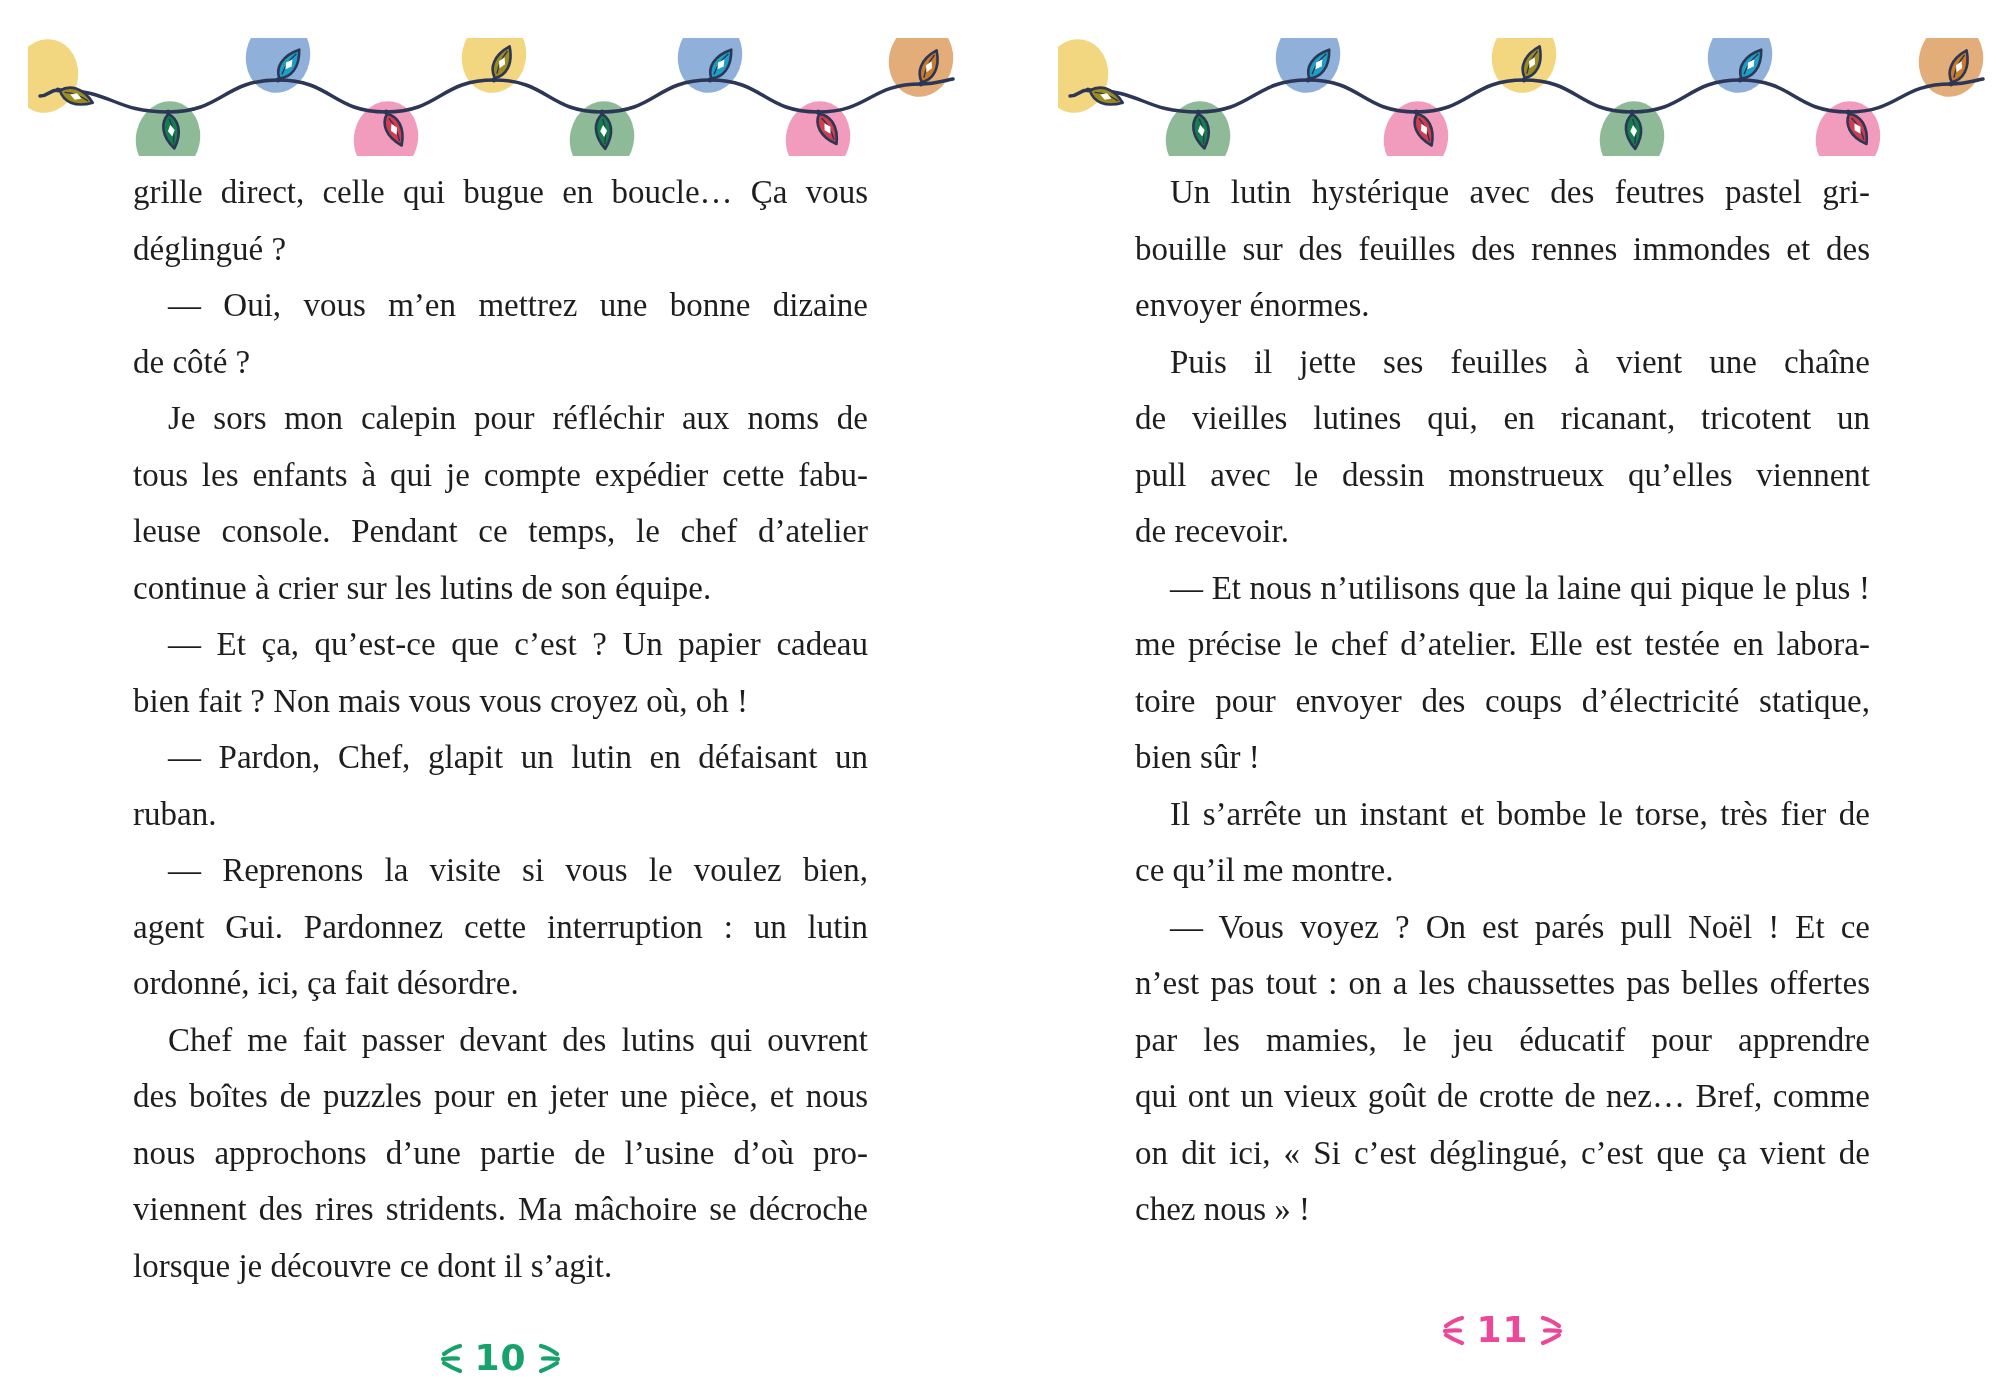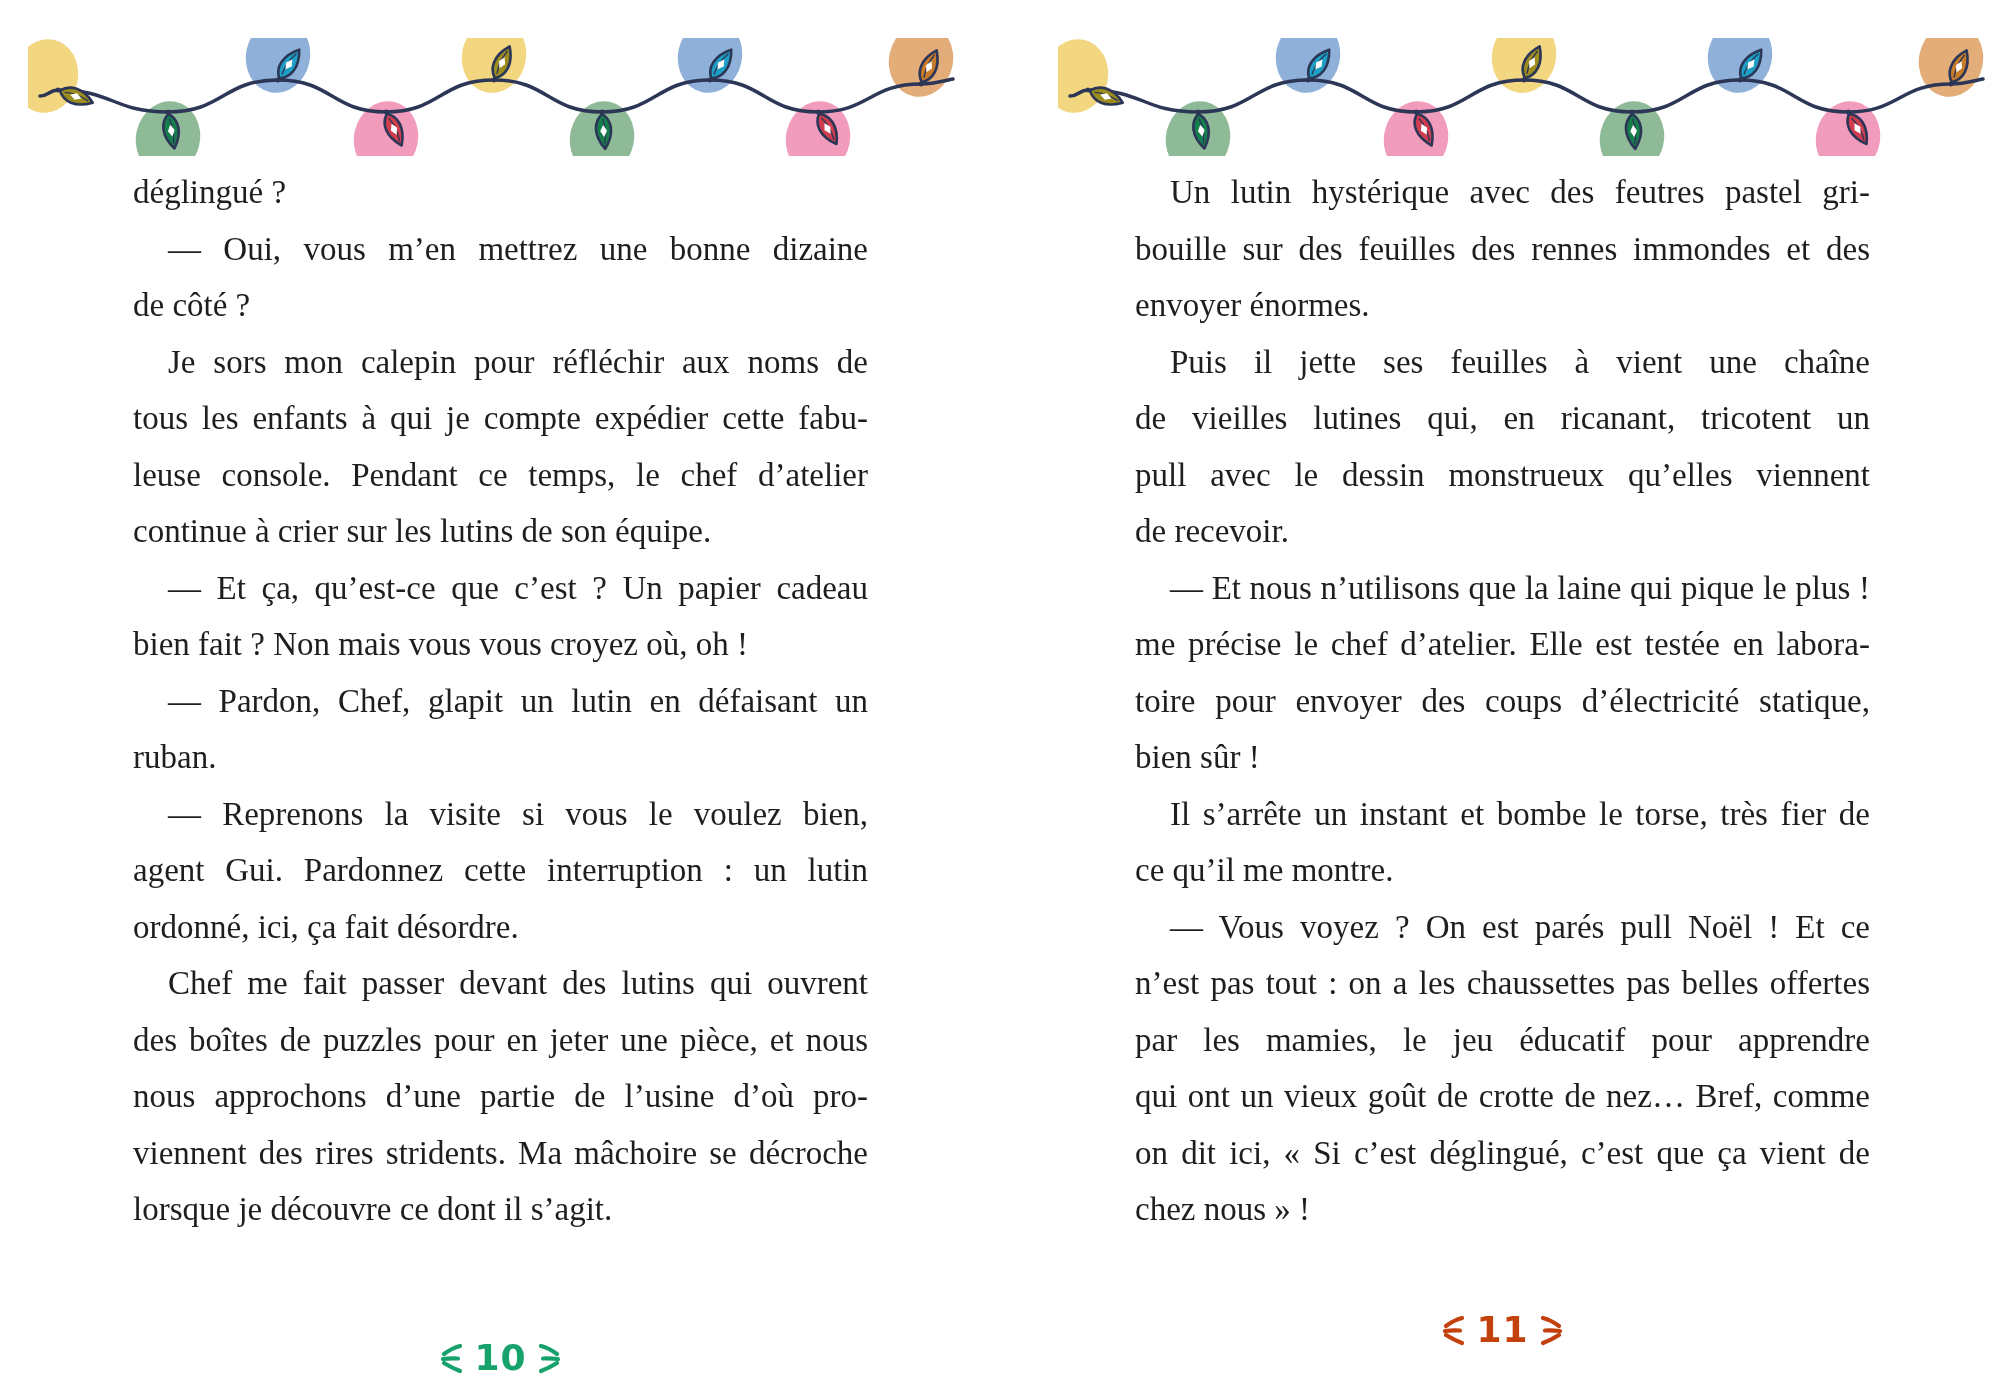--- a/index.html
+++ b/index.html
@@ -178,20 +178,21 @@
       </g>
       <g transform="translate(893,46) rotate(205)">
         <path d="M0,2 C9,9 11,22 0,37 C-11,22 -9,9 0,2 Z" fill="#c87b28" stroke="#2c3657" stroke-width="2.6" stroke-linejoin="round"></path>
         <path d="M0,7 C2,14 2,24 0,32" fill="none" stroke="#2c3657" stroke-width="1.4"></path>
         <path d="M0,13 L3.4,19 L0,25 L-3.4,19 Z" fill="#ffffff"></path>
         <circle cx="0" cy="0" r="2.4" fill="#2c3657"></circle>
       </g>
     </svg>
 
   <div id="left-lines" class="page-text left">
+      <div class="line j">grille direct, celle qui bugue en boucle… Ça vous</div>
       <div class="line">déglingué ?</div>
       <div class="line j ind">— Oui, vous m’en mettrez une bonne dizaine</div>
       <div class="line">de côté ?</div>
       <div class="line j ind">Je sors mon calepin pour réfléchir aux noms de</div>
       <div class="line j">tous les enfants à qui je compte expédier cette fabu-</div>
       <div class="line j">leuse console. Pendant ce temps, le chef d’atelier</div>
       <div class="line">continue à crier sur les lutins de son équipe.</div>
       <div class="line j ind">— Et ça, qu’est-ce que c’est ? Un papier cadeau</div>
       <div class="line">bien fait ? Non mais vous vous croyez où, oh !</div>
       <div class="line j ind">— Pardon, Chef, glapit un lutin en défaisant un</div>
@@ -235,21 +236,21 @@
       <path d="M21,30 Q13,27 5,22"></path>
     </svg>
     <span class="num">10</span>
     <svg class="fan" viewBox="0 0 24 34" style="transform:scaleX(-1)">
       <path d="M21,5 Q13,7 5,13"></path>
       <path d="M19,17.5 Q12,17 4,18"></path>
       <path d="M21,30 Q13,27 5,22"></path>
     </svg>
   </div>
 
-  <div class="page-number-block right" style="color: #c2410c;">
+  <div class="page-number-block right" style="color: #ec4899;">
     <svg class="fan" viewBox="0 0 24 34">
       <path d="M21,5 Q13,7 5,13"></path>
       <path d="M19,17.5 Q12,17 4,18"></path>
       <path d="M21,30 Q13,27 5,22"></path>
     </svg>
     <span class="num">11</span>
     <svg class="fan" viewBox="0 0 24 34" style="transform:scaleX(-1)">
       <path d="M21,5 Q13,7 5,13"></path>
       <path d="M19,17.5 Q12,17 4,18"></path>
       <path d="M21,30 Q13,27 5,22"></path>

